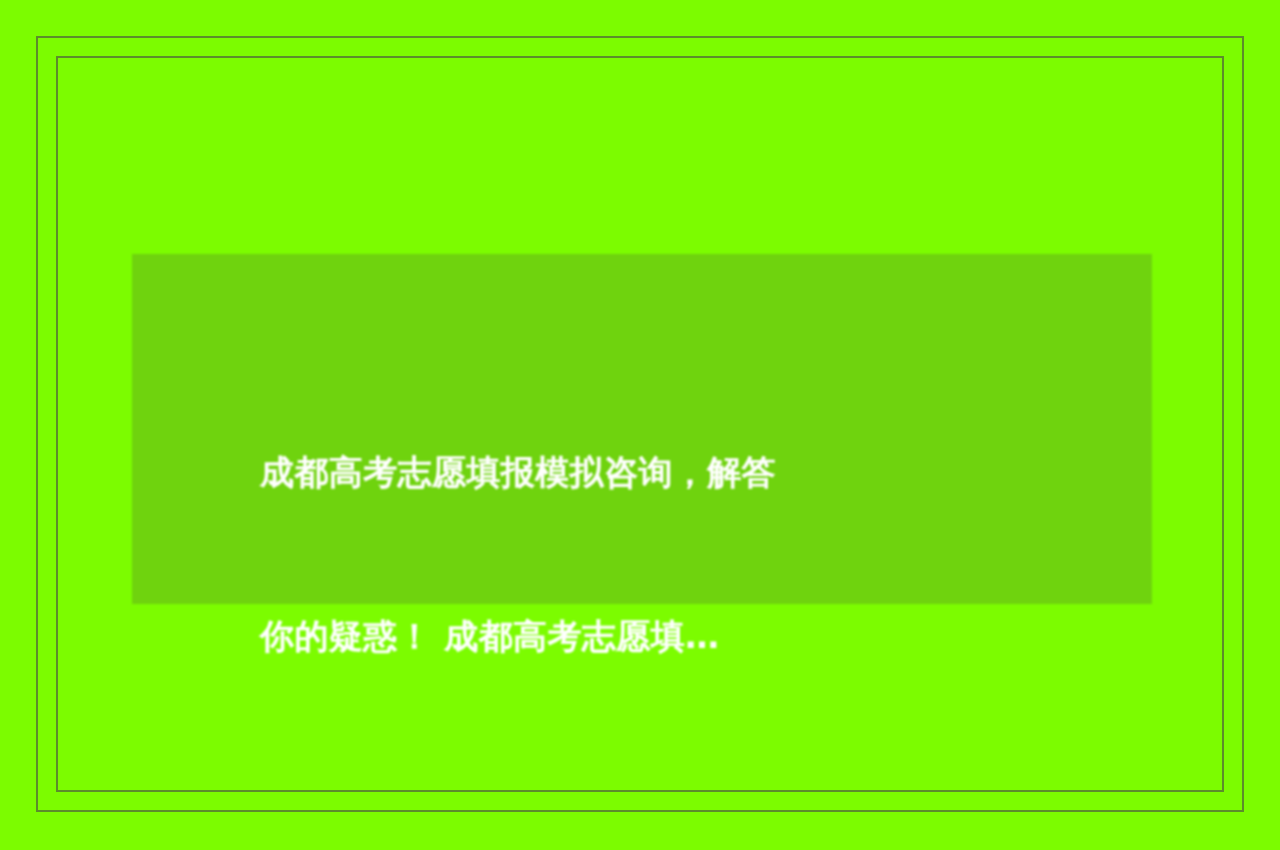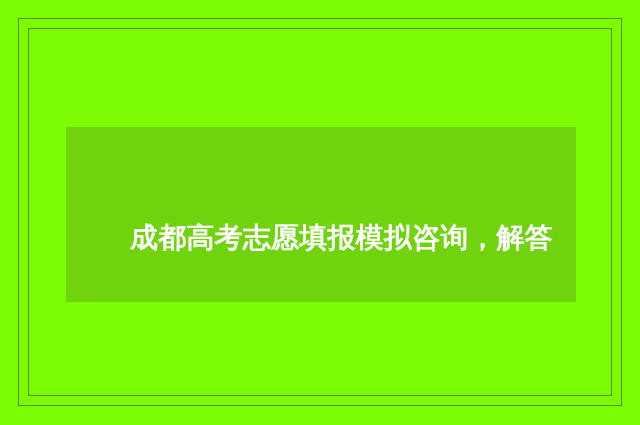--- a/index.html
+++ b/index.html
@@ -59,21 +59,21 @@
     box-sizing: border-box;
   }
 
   
   #headline {
     position: absolute;
     left: 130px;
     top: 176px;
     width: 400px;
     color: #FFFFFF;
-    font-size: 28px;
+    font-size: 17px;
     font-weight: bold;
     line-height: 41px;
     letter-spacing: 0.2px;
     text-align: left;
     white-space: pre-line;
     filter: blur(0.45px);
   }
 
   .headline-line {
     display: block;
@@ -86,15 +86,16 @@
 <div id="stage">
 
   <div class="frame frame-outer"></div>
 
   <div class="frame frame-inner"></div>
 
   <div id="content-panel"></div>
 
   <div id="headline">
     <span class="headline-line">成都高考志愿填报模拟咨询，解答</span>
+    <span class="headline-line">你的疑惑！ 成都高考志愿填…</span>
   </div>
 
 </div>
 
 </body></html>

